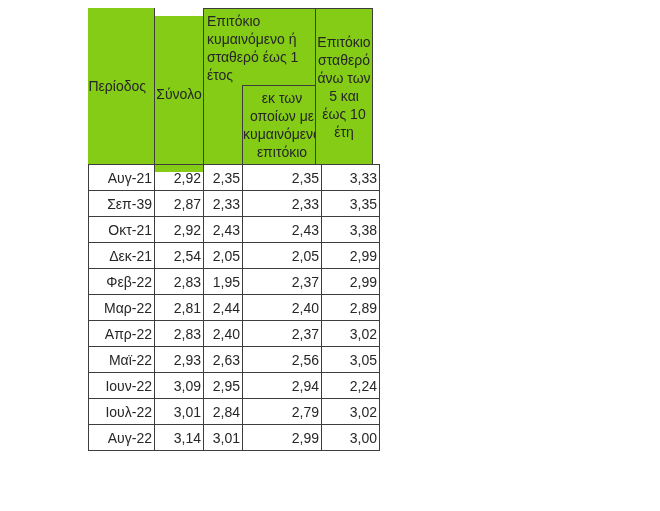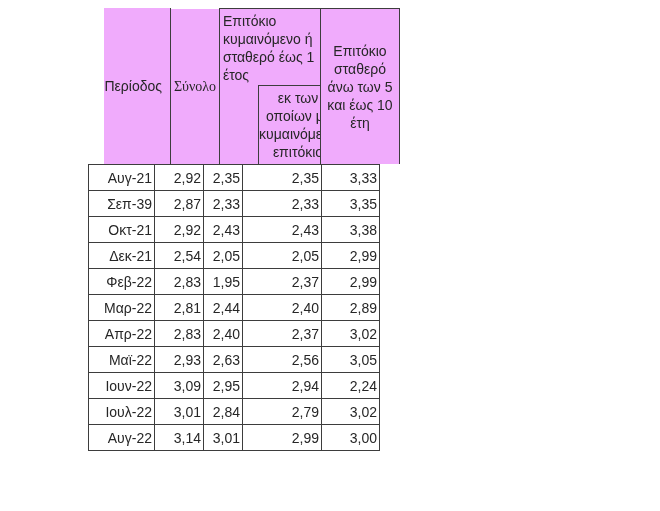--- a/index.html
+++ b/index.html
@@ -9,48 +9,48 @@
   html,body{margin:0;padding:0;background:#ffffff;}
   .page{
     position:relative;
     width:660px;height:511px;
     background:#ffffff;
     color:var(--tc);
     font-family:"Liberation Sans","DejaVu Sans",sans-serif;
     font-size:14px;
     overflow:hidden;
   }
-  .hdr{position:absolute;box-sizing:border-box;background:#f0abfc;margin-left:16px;}
+  .hdr{position:absolute;box-sizing:border-box;background:#84cc16;}
   .cell-period{
     left:88px;top:8px;width:67px;height:156px;
     border-right:1px solid var(--bc);
     display:flex;align-items:center;justify-content:flex-end;
     padding-right:8px;
   }
   .cell-total{
-    left:155px;top:9px;width:48px;height:156px;
-    display:flex;align-items:center;justify-content:center;font-family:Liberation Serif, serif;
+    left:155px;top:16px;width:48px;height:156px;
+    display:flex;align-items:center;justify-content:center;
   }
   .cell-float1y{
     left:203px;top:8px;width:118px;height:156px;
     border-top:1px solid var(--bc);
     border-left:1px solid var(--bc);
     padding:3px 2px 0 3px;
     line-height:18px;
   }
   .cell-ofwhich{
     left:242px;top:85px;width:79px;height:79px;
     border-top:1px solid var(--bc);
     border-left:1px solid var(--bc);
     display:flex;align-items:center;justify-content:center;
     text-align:center;line-height:18px;
     padding:12px 1px;
   }
   .cell-fixed510{
-    left:304px;top:8px;width:80px;height:156px;
+    left:315px;top:8px;width:58px;height:156px;
     border:1px solid var(--bc);
     border-bottom:none;
     display:flex;align-items:center;justify-content:center;
     text-align:center;line-height:18px;
     padding:4px 1px;
   }
   table.grid{
     position:absolute;left:88px;top:164px;
     border-collapse:collapse;
   }

